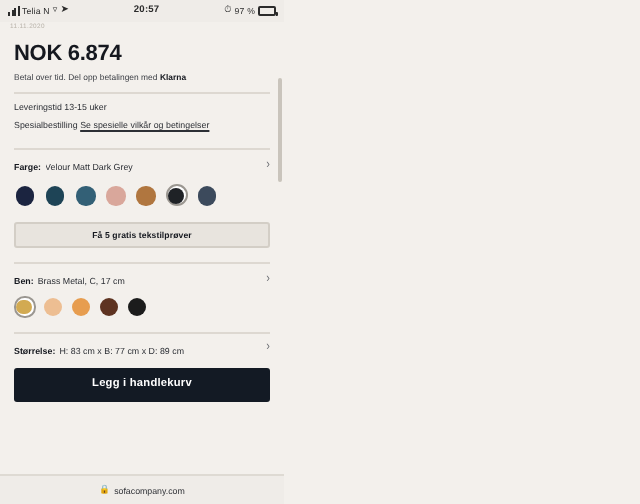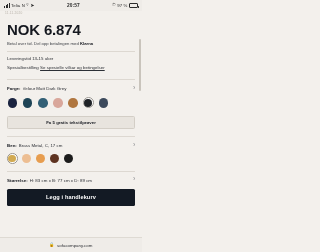--- a/index.html
+++ b/index.html
@@ -73,21 +73,21 @@
   }
   .scrollbar {
     position: absolute;
     right: 1.5px; top: 22px;
     width: 1.2px; height: 52px;
     background: #c9c4bc;
     border-radius: 1px;
   }
 
   .price {
-    font-size: 15px;
+    font-size: 11px;
     font-weight: bold;
     color: #15181f;
     letter-spacing: -0.15px;
     margin-top: 4px;
   }
   .klarna-line {
     font-size: 4.2px;
     color: #3c3f45;
     margin-top: 2.5px;
     letter-spacing: 0.02px;

